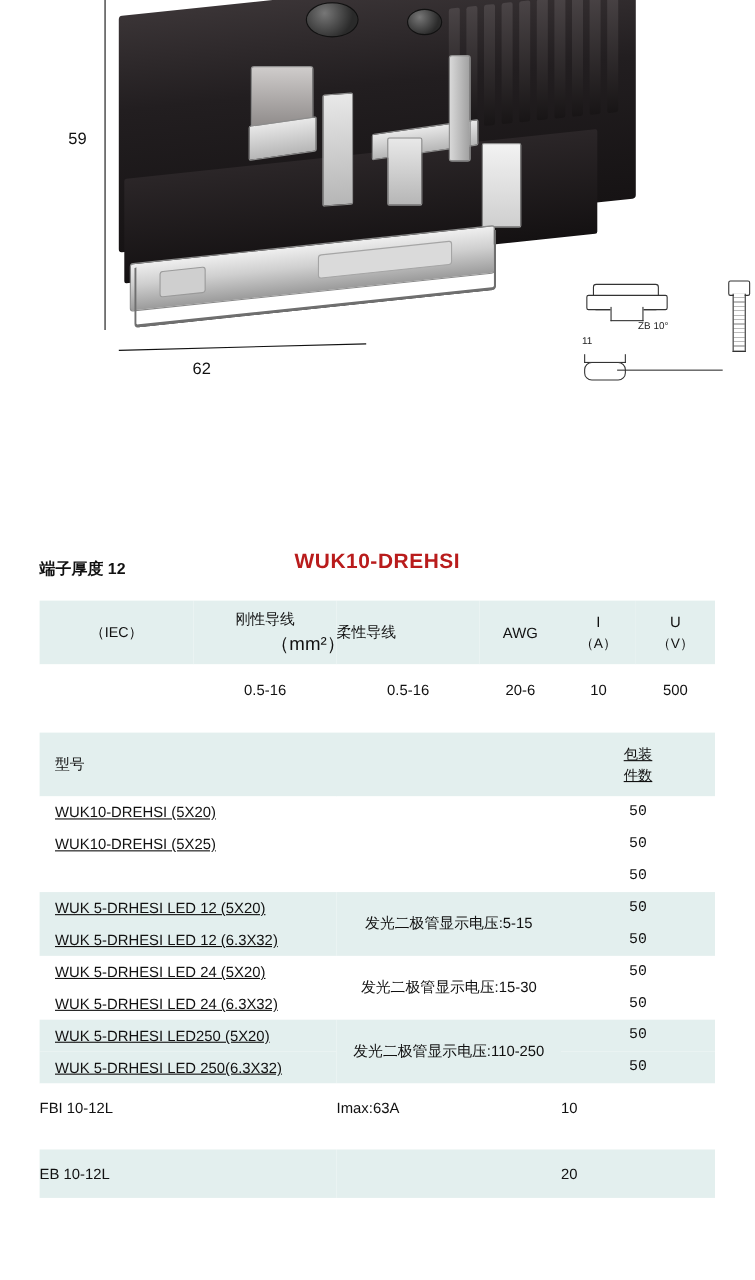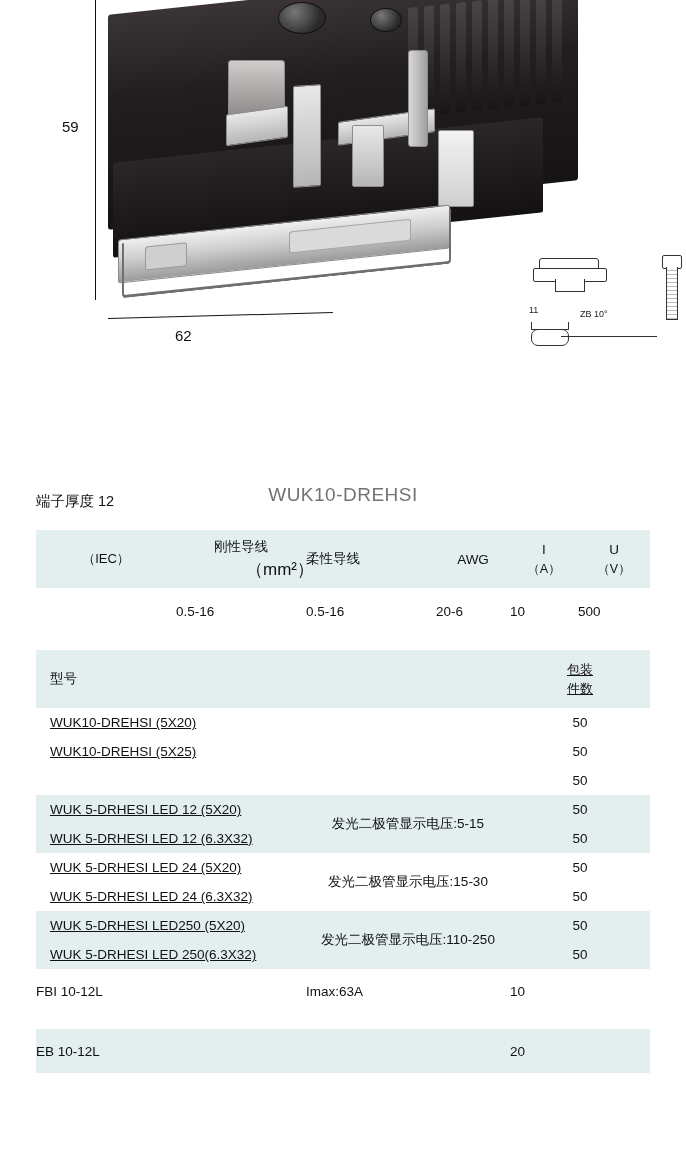--- a/index.html
+++ b/index.html
@@ -179,21 +179,21 @@
   .sketch-clip .stem {
     position: absolute;
     left: 22px; top: 27px; width: 28px; height: 12px;
     border: 1.3px solid #333;
     border-top: none;
     background: #fff;
   }
   .zb-label {
     position: absolute;
     left: 580px;
-    top: 309px;
+    top: 291px;
     font-size: 9px;
     color: #222;
   }
   .sketch-wire {
     position: absolute;
     left: 525px;
     top: 322px;
     width: 130px;
     height: 32px;
   }
@@ -241,38 +241,39 @@
     position: absolute;
     left: 6px; top: 12px; width: 10px; height: 52px;
     border: 1.3px solid #333;
     border-top: none;
     background: repeating-linear-gradient(180deg,#fff 0 3px,#bbb 3px 4px);
   }
 
   
   .title-row {
     position: relative;
-    margin-top: 8px;
+    margin-top: 24px;
     height: 46px;
+    font-weight: bold;
   }
   .thickness {
     position: absolute;
     left: 36px;
     top: 14px;
     font-size: 14.5px;
     color: #111;
   }
   .model-title {
     position: absolute;
     left: 0;
     right: 0;
     top: 6px;
     text-align: center;
     font-size: 19px;
-    color: #737373;
+    color: #b91c1c;
     letter-spacing: 0.5px;
   }
 
   table {
     border-collapse: collapse;
     width: 614px;
     margin: 6px 36px 0 36px;
     table-layout: fixed;
   }
   td {
@@ -281,32 +282,32 @@
     padding: 0;
     vertical-align: middle;
   }
   .shaded { background: #e3efee; border-radius: 27px; }
   .plain { background: #ffffff; }
 
   .hdr td { height: 58px; }
   .hdr .c-iec { text-align: center; font-size: 13px; }
   .two-line { line-height: 1.45; }
 
-  .val-row td { height: 46px; }
+  .val-row td { height: 46px; text-align: center; }
 
   .spacer-row td { height: 16px; }
 
   .model-hdr td { height: 58px; }
   .model-hdr .lbl { padding-left: 14px; }
   .model-hdr .pack { text-align: center; line-height: 1.5; font-size: 13px; text-decoration: underline;}
 
   .row td { height: 29px; }
   .row .name { padding-left: 14px; white-space: nowrap; text-decoration: underline; }
   .row .desc { text-align: center; }
-  .row .qty  { text-align: center; }
+  .row .qty  { text-align: center; font-family: Liberation Mono, monospace; }
 
   .bigrow td { height: 44px; }
 </style>
 </head>
 <body>
 
 <div class="photo-area">
 
   <div class="dim-59-line"></div>
   <div class="dim-59">59</div>

